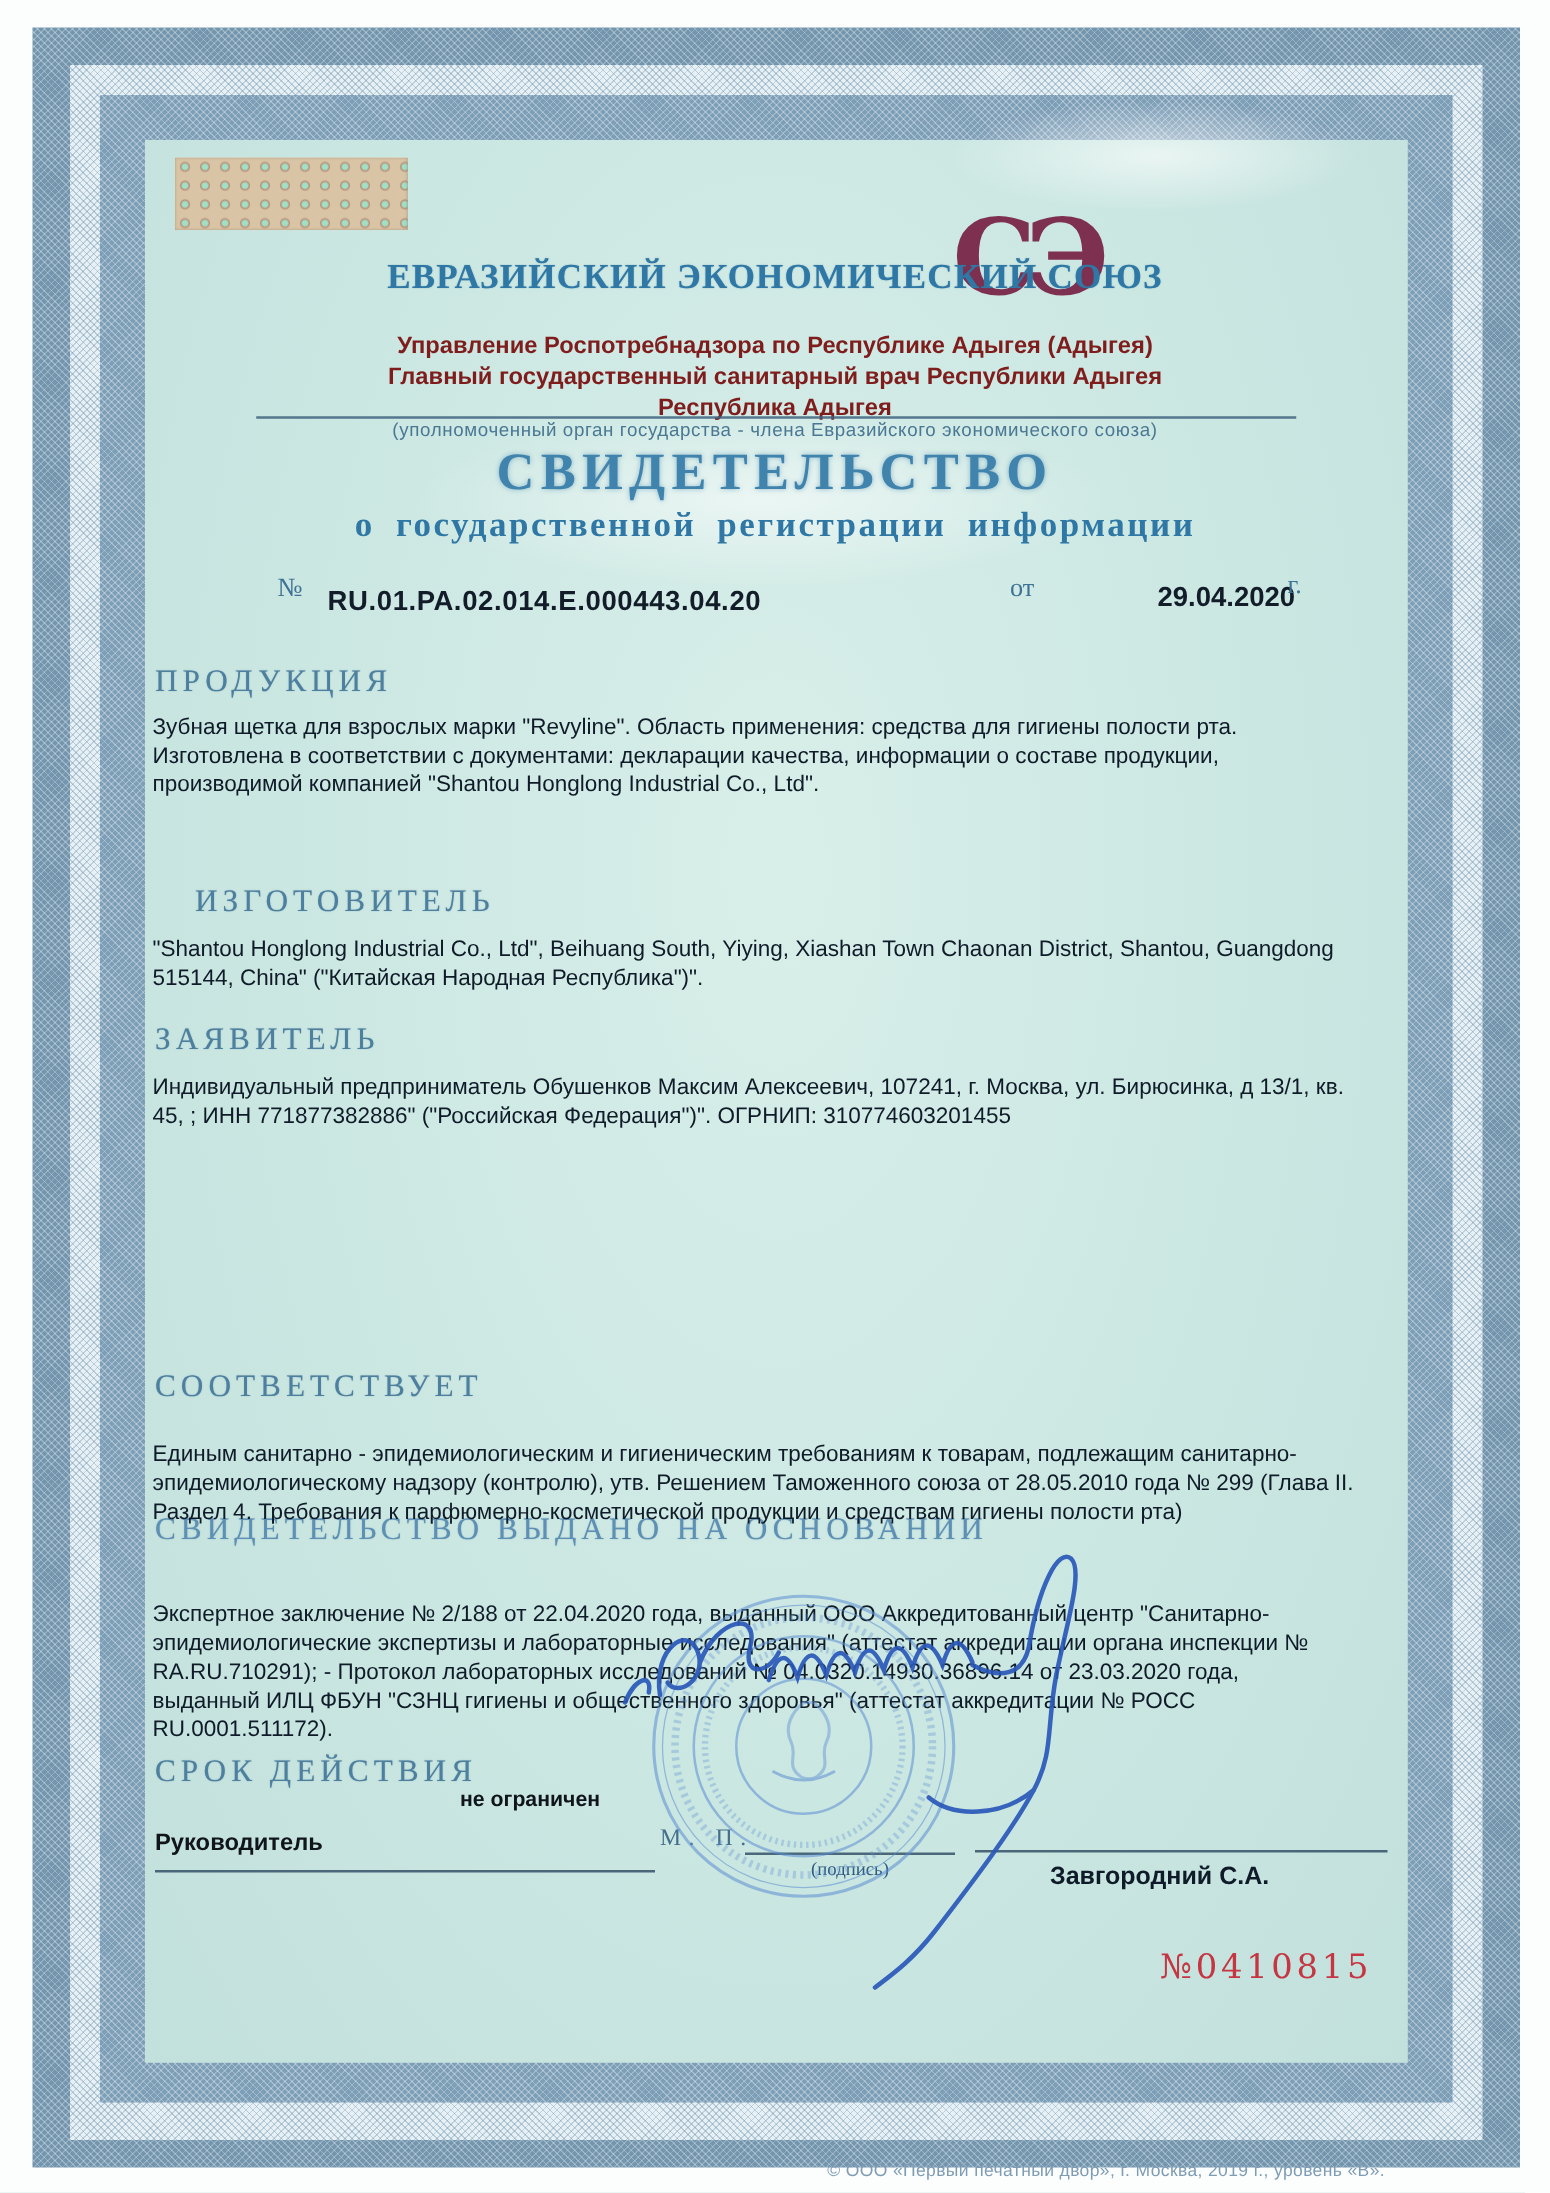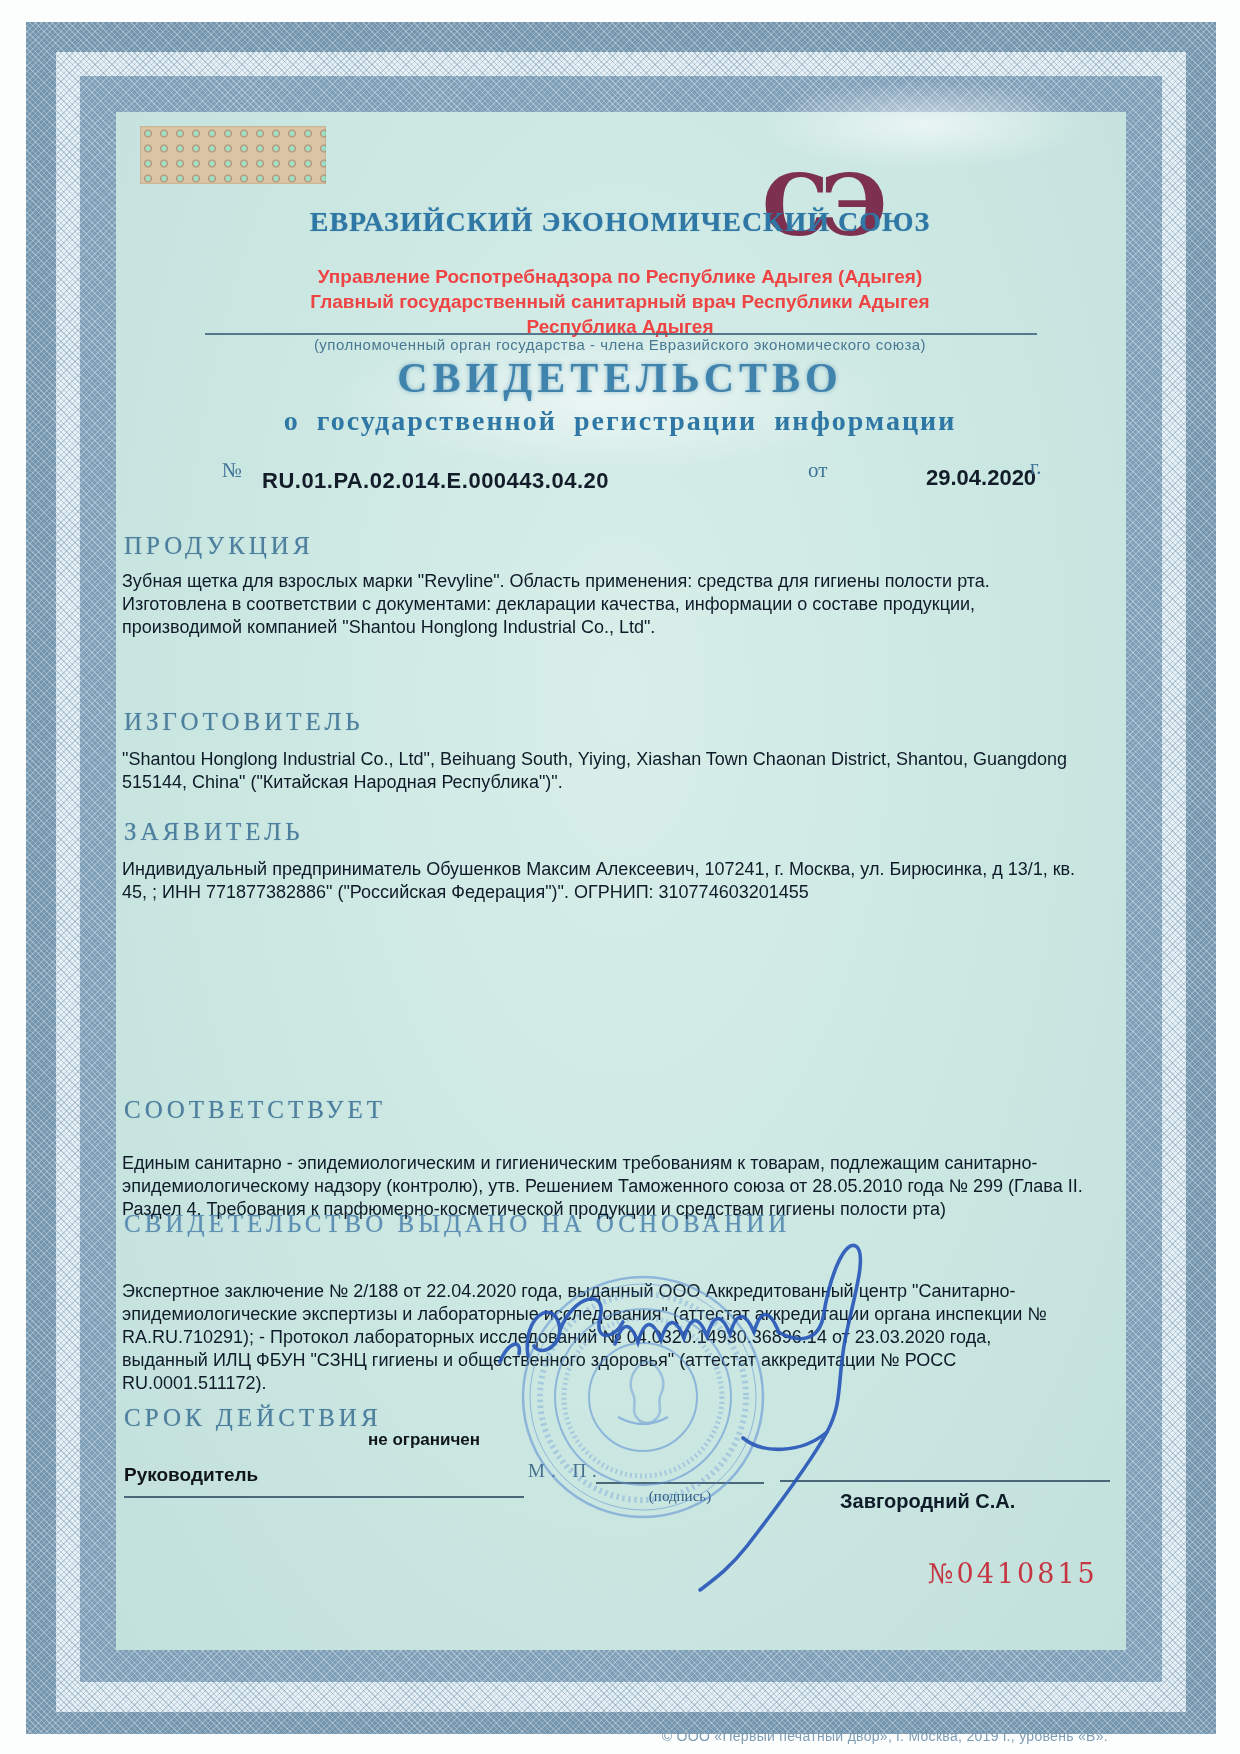--- a/index.html
+++ b/index.html
@@ -60,21 +60,21 @@
     color:#7d3050;letter-spacing:-8px;margin-top:44px;
   }
   
   .union-title{
     position:absolute;left:0;right:0;top:206px;text-align:center;
     font-family:"Liberation Serif",serif;font-weight:bold;font-size:28px;
     color:#2f77a4;letter-spacing:1px;text-shadow:0 0 1px rgba(47,119,164,.6);
   }
   .authority{
     position:absolute;left:0;right:0;top:264px;text-align:center;
-    font-size:19px;line-height:25px;font-weight:600;color:#ef4444;
+    font-size:19px;line-height:25px;font-weight:600;color:#7f1d1d;
   }
   .head-rule{
     position:absolute;left:205px;top:333px;width:832px;height:2px;
     background:#40637e;opacity:.85;
   }
   .authority-note{
     position:absolute;left:0;right:0;top:336px;text-align:center;
     font-size:15px;color:#4a7893;letter-spacing:.5px;
   }
   .doc-title{
@@ -94,21 +94,21 @@
   .reg-year-label{left:1030px;top:455px;}
   .reg-number{position:absolute;left:262px;top:468px;font-size:22px;font-weight:600;color:#121d29;letter-spacing:.5px;}
   .reg-date{position:absolute;left:926px;top:465px;font-size:22px;font-weight:600;color:#121d29;}
   
   .sec-heading{
     position:absolute;left:124px;
     font-family:"Liberation Serif",serif;font-size:25px;color:#4d7f9e;
     letter-spacing:4px;text-shadow:0 0 1px rgba(77,127,158,.5);
   }
   .h-product{top:532px;}
-  .h-manufacturer{top:708px;}
+  .h-manufacturer{top:708px;margin-left:32px;}
   .h-applicant{top:818px;}
   .h-conforms{top:1096px;}
   .h-basis{top:1210px;color:#5d90b4;}
   .h-validity{top:1404px;}
   .body-text{
     position:absolute;left:122px;width:968px;
     font-size:18px;line-height:23px;font-weight:500;color:#0f1b28;
   }
   .t-product{top:570px;}
   .t-manufacturer{top:748px;}

